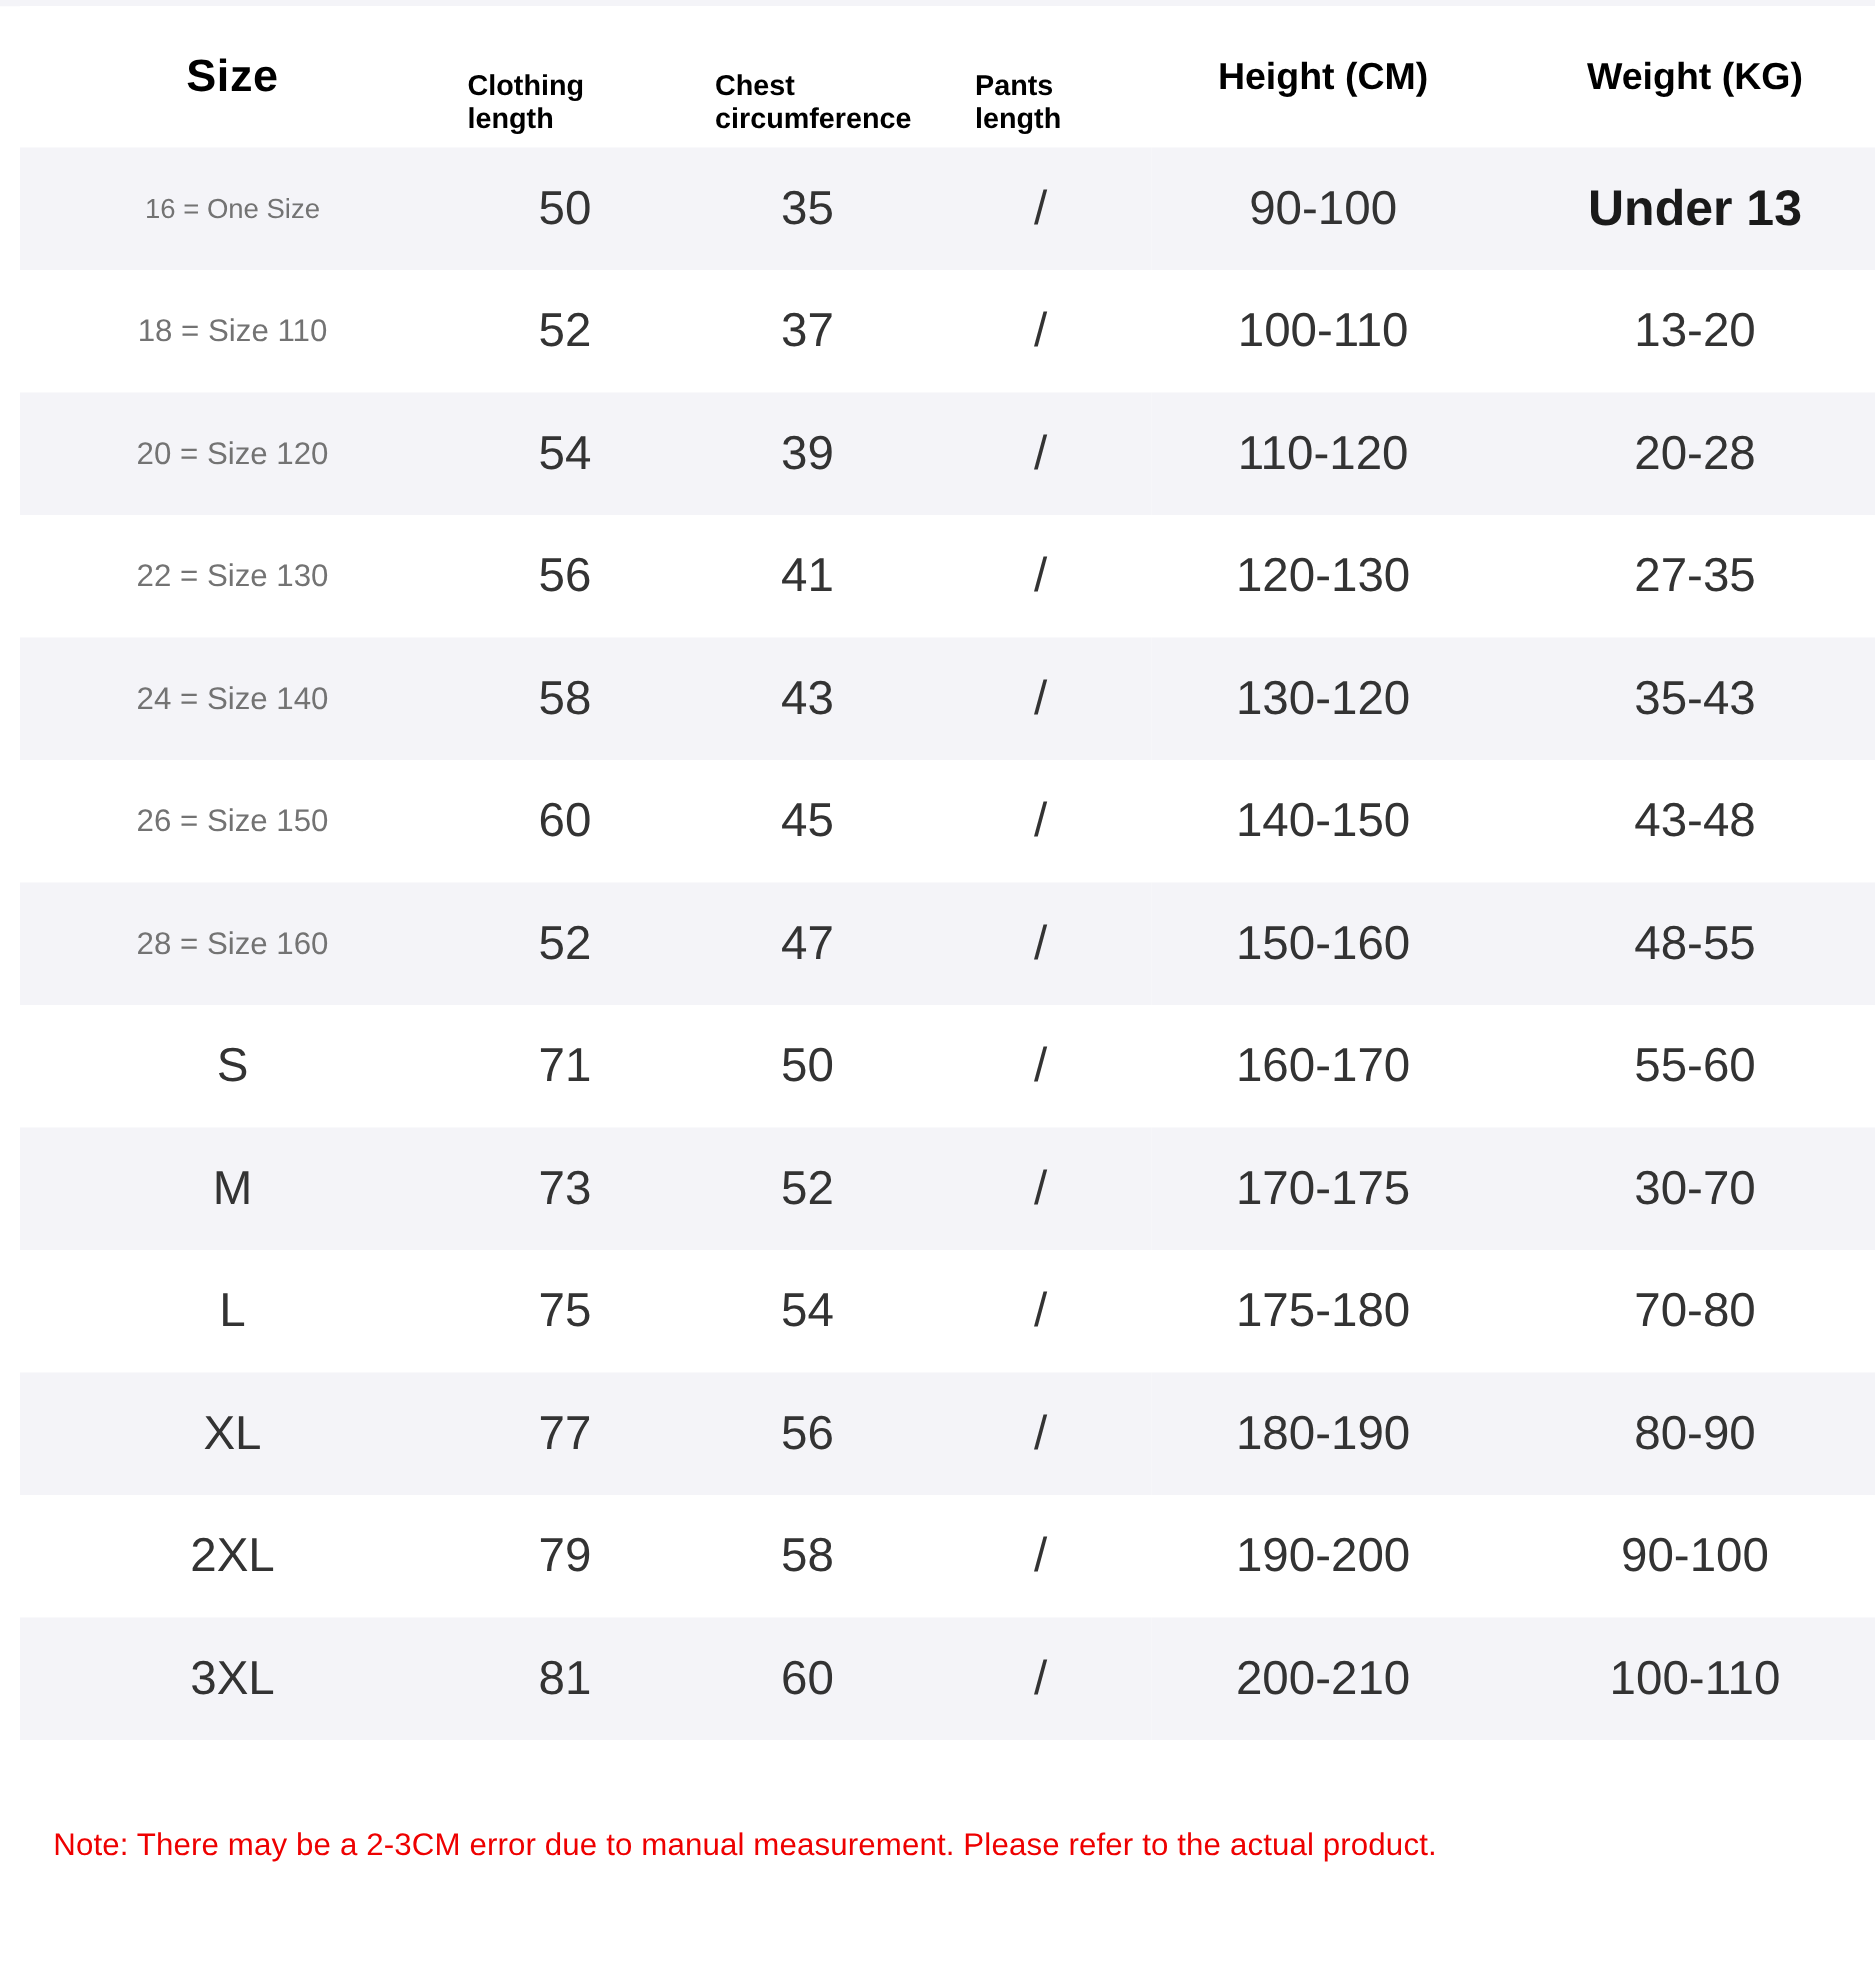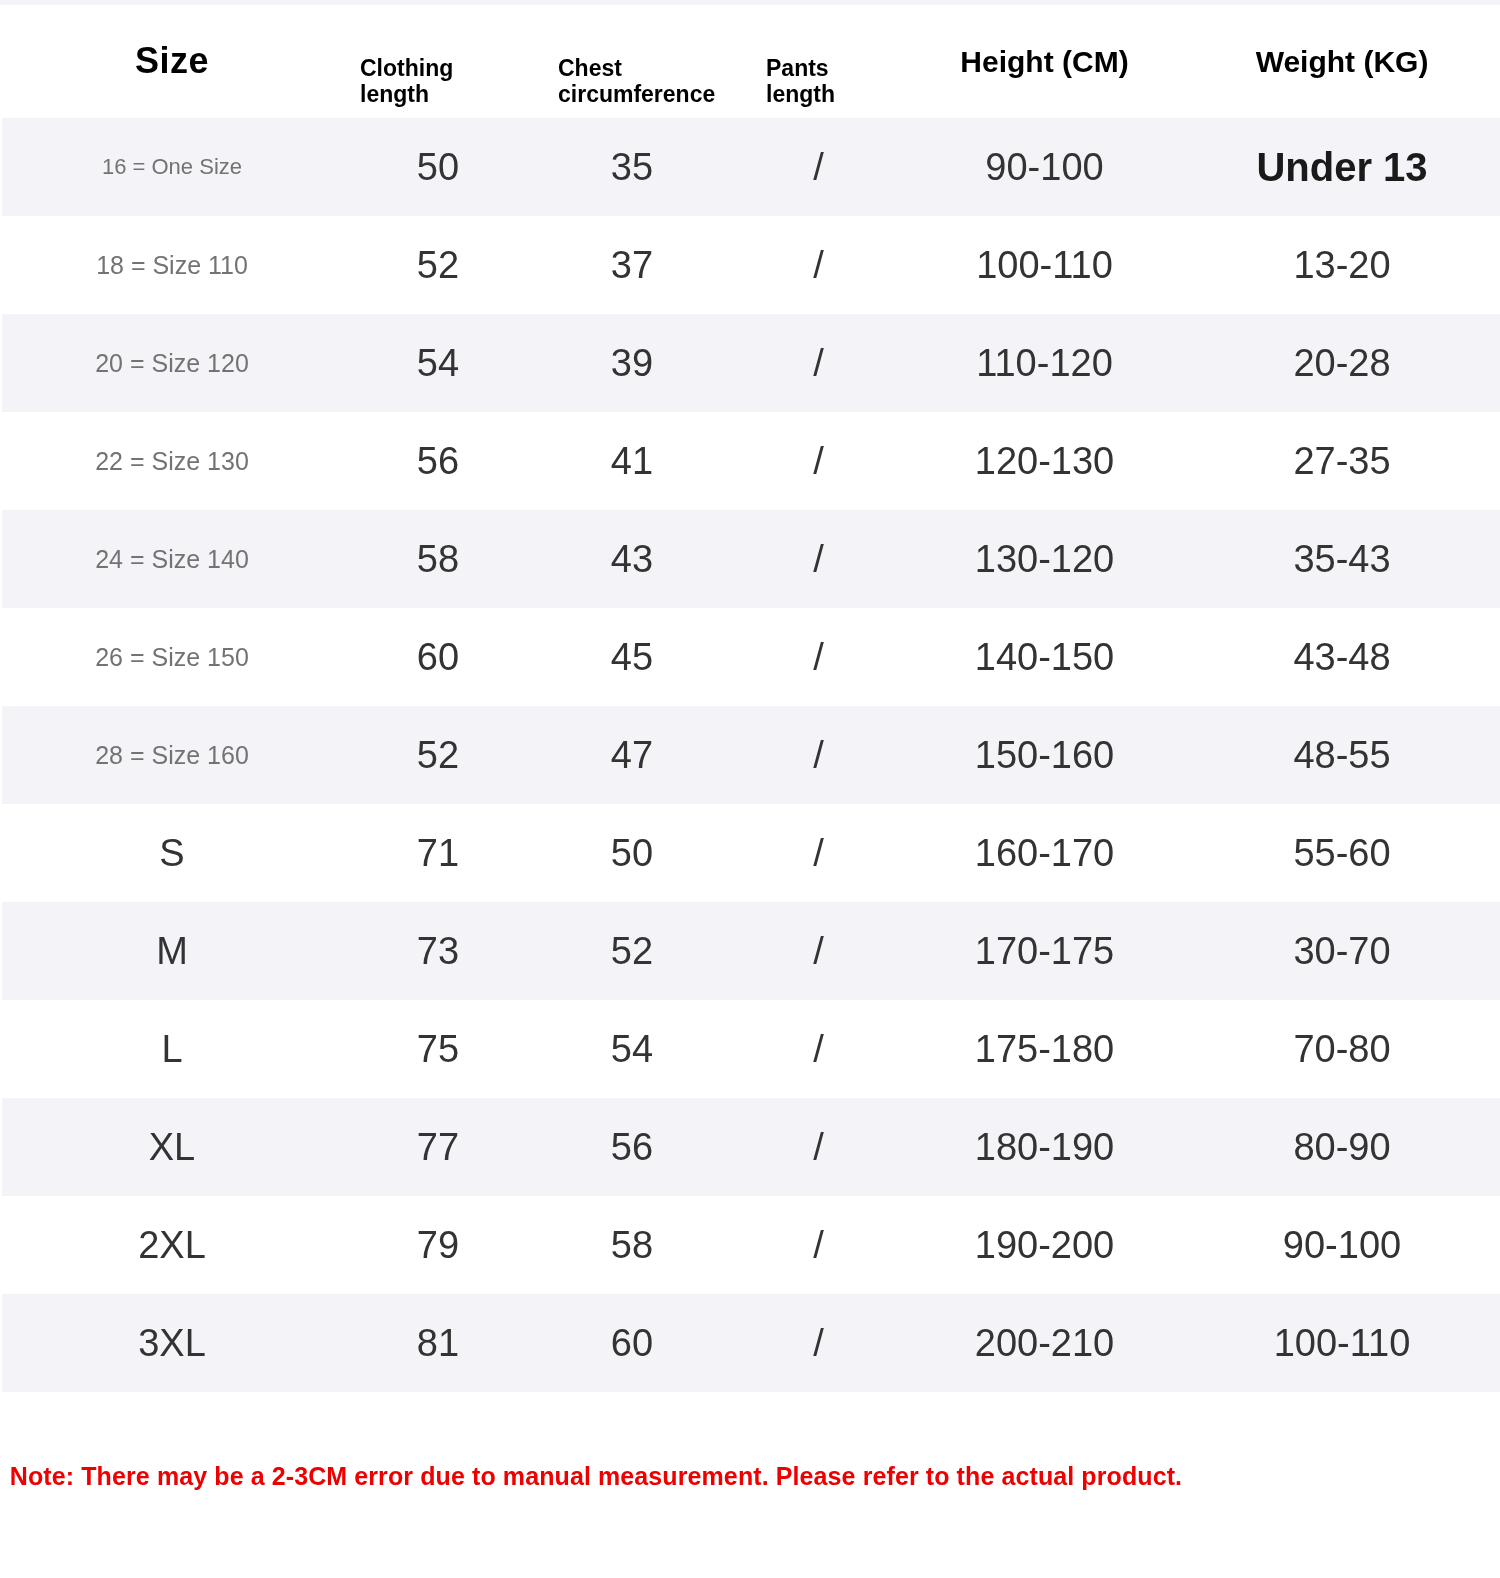--- a/index.html
+++ b/index.html
@@ -16,21 +16,21 @@
   }
   .top-strip {
     position: absolute;
     top: 0; left: 0;
     width: 1500px;
     height: 5px;
     background: #f4f4f8;
   }
   .chart {
     position: absolute;
-    top: 5px; left: 2px;
+    top: 5px; left: 16px;
     width: 1396px;
   }
 
   table.size-table {
     width: 1500px;
     border-collapse: collapse;
     table-layout: fixed;
   }
   table.size-table col.c-size   { width: 340px; }
   table.size-table col.c-cloth  { width: 192px; }
@@ -109,21 +109,21 @@
   }
 
   
   .note {
     position: absolute;
     left: 0;
     top: 1462px;
     width: 1192px;
     text-align: center;
     font-size: 25px;
-    font-weight: bold;
+    font-weight: normal;
     color: #ee0000;
     letter-spacing: 0.1px;
   }
 </style>
 </head>
 <body>
 
 <div class="top-strip"></div>
 
 <div class="chart">

